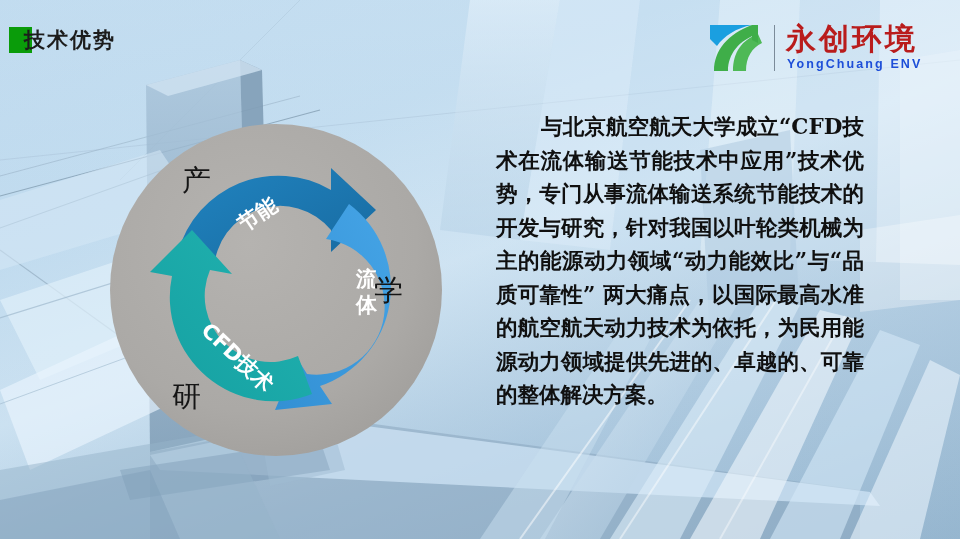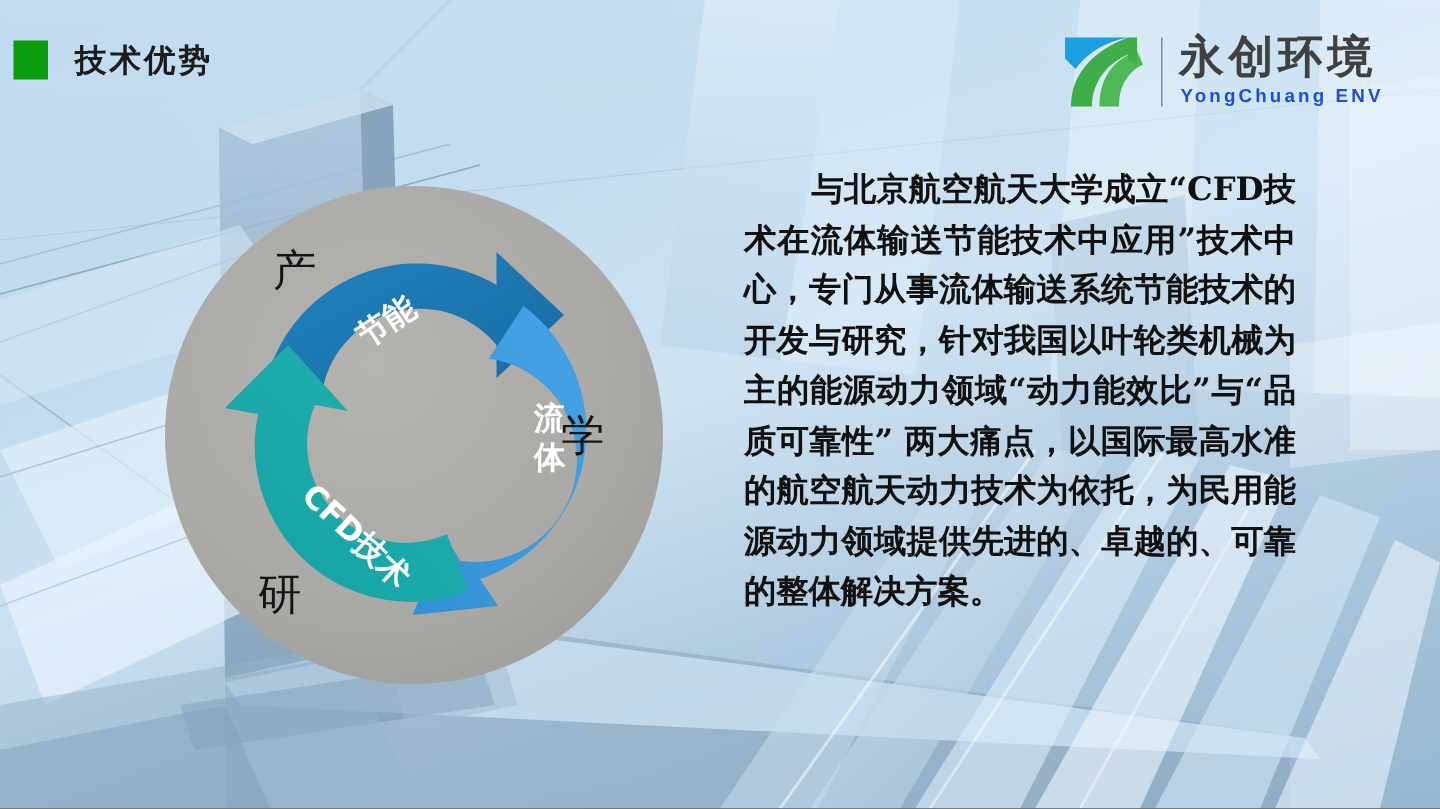--- a/index.html
+++ b/index.html
@@ -37,21 +37,21 @@
     width: 960px; height: 84px;
   }
   .title-marker {
     position: absolute;
     left: 9px; top: 27px;
     width: 23px; height: 26px;
     background: #0a9c0a;
   }
   .title-text {
     position: absolute;
-    left: 50px; top: 26px;
+    left: 24px; top: 26px;
     font-size: 21px;
     font-weight: bold;
     color: #1c1c1c;
     letter-spacing: 2px;
     font-family: "DejaVu Sans", "Liberation Sans", sans-serif;
     white-space: nowrap;
   }
 
   
   .logo {
@@ -68,21 +68,21 @@
     position: absolute;
     left: 68px; top: 3px;
     width: 1px; height: 46px;
     background: #7b8b99;
   }
   .logo-cn {
     position: absolute;
     left: 80px; top: 0px;
     font-size: 30px;
     font-weight: bold;
-    color: #404040;
+    color: #b91c1c;
     letter-spacing: 3px;
     font-family: "DejaVu Sans", "Liberation Sans", sans-serif;
     white-space: nowrap;
     line-height: 34px;
   }
   .logo-en {
     position: absolute;
     left: 81px; top: 35px;
     font-size: 12.5px;
     font-weight: bold;
@@ -277,15 +277,15 @@
         <tspan x="252" dy="26">体</tspan>
       </text>
       <text class="seg-label" x="96" y="214" transform="rotate(43 96 214)">CFD技术</text>
 
       <text class="outer-label" x="78" y="72">产</text>
       <text class="outer-label" x="270" y="182">学</text>
       <text class="outer-label" x="68" y="288">研</text>
     </svg>
   </div>
 
-  <div class="body-text">与北京航空航天大学成立“CFD技术在流体输送节能技术中应用”技术中心，专门从事流体输送系统节能技术的开发与研究，针对我国以叶轮类机械为主的能源动力领域“动力能效比”与“品质可靠性” 两大痛点，以国际最高水准的航空航天动力技术为依托，为民用能源动力领域提供先进的、卓越的、可靠的整体解决方案。</div>
+  <div class="body-text">与北京航空航天大学成立“CFD技术在流体输送节能技术中应用”技术优势，专门从事流体输送系统节能技术的开发与研究，针对我国以叶轮类机械为主的能源动力领域“动力能效比”与“品质可靠性” 两大痛点，以国际最高水准的航空航天动力技术为依托，为民用能源动力领域提供先进的、卓越的、可靠的整体解决方案。</div>
 
 </div>
 
 </body></html>

